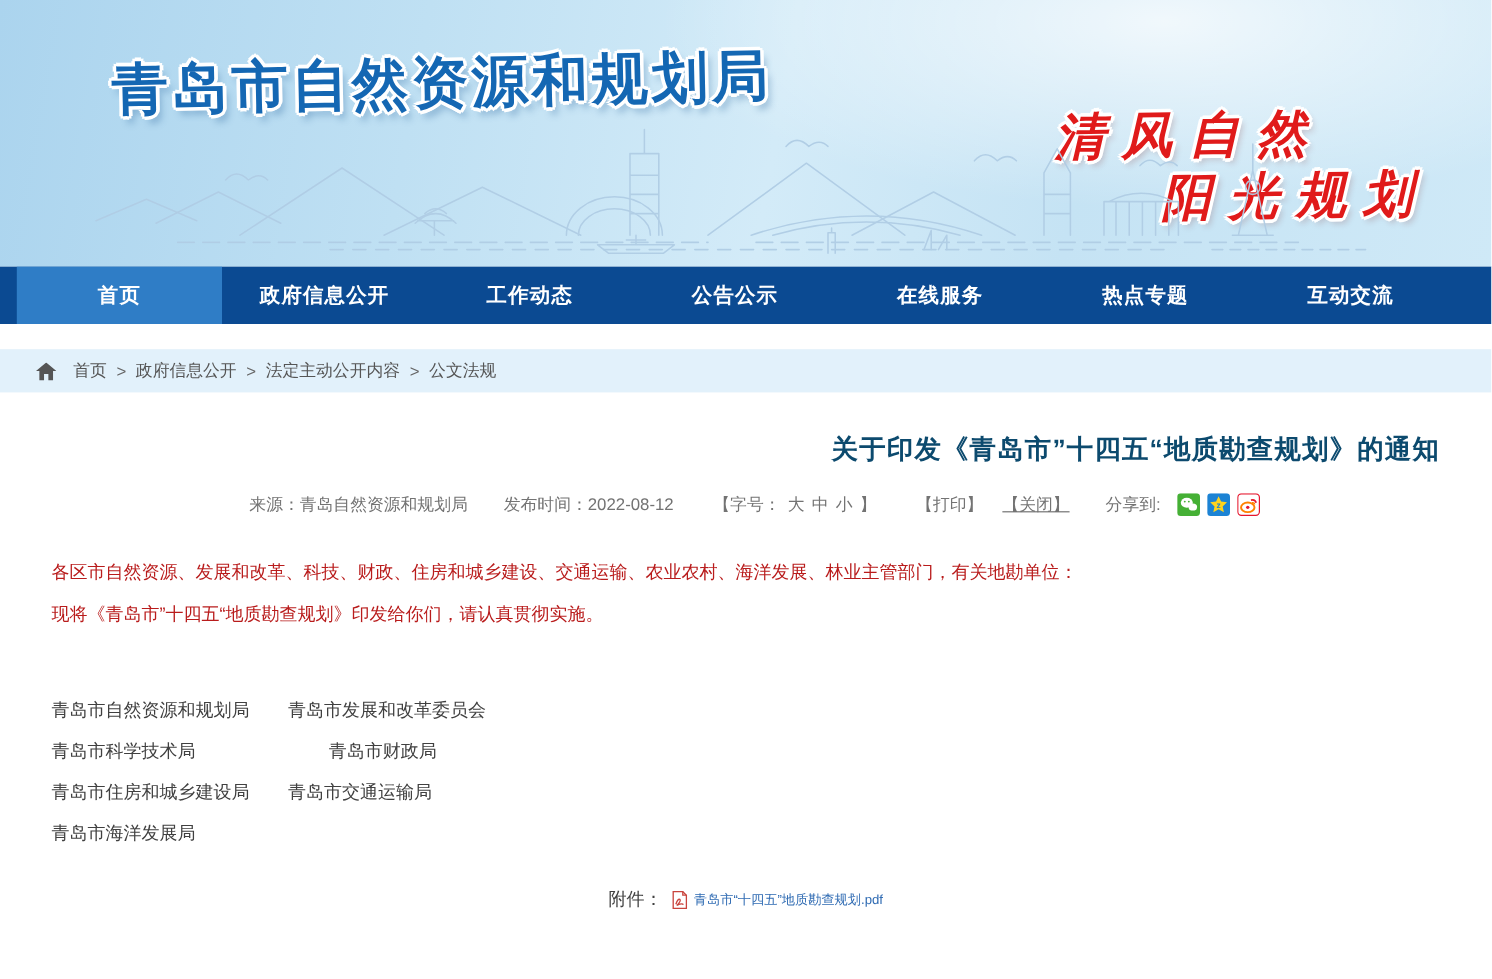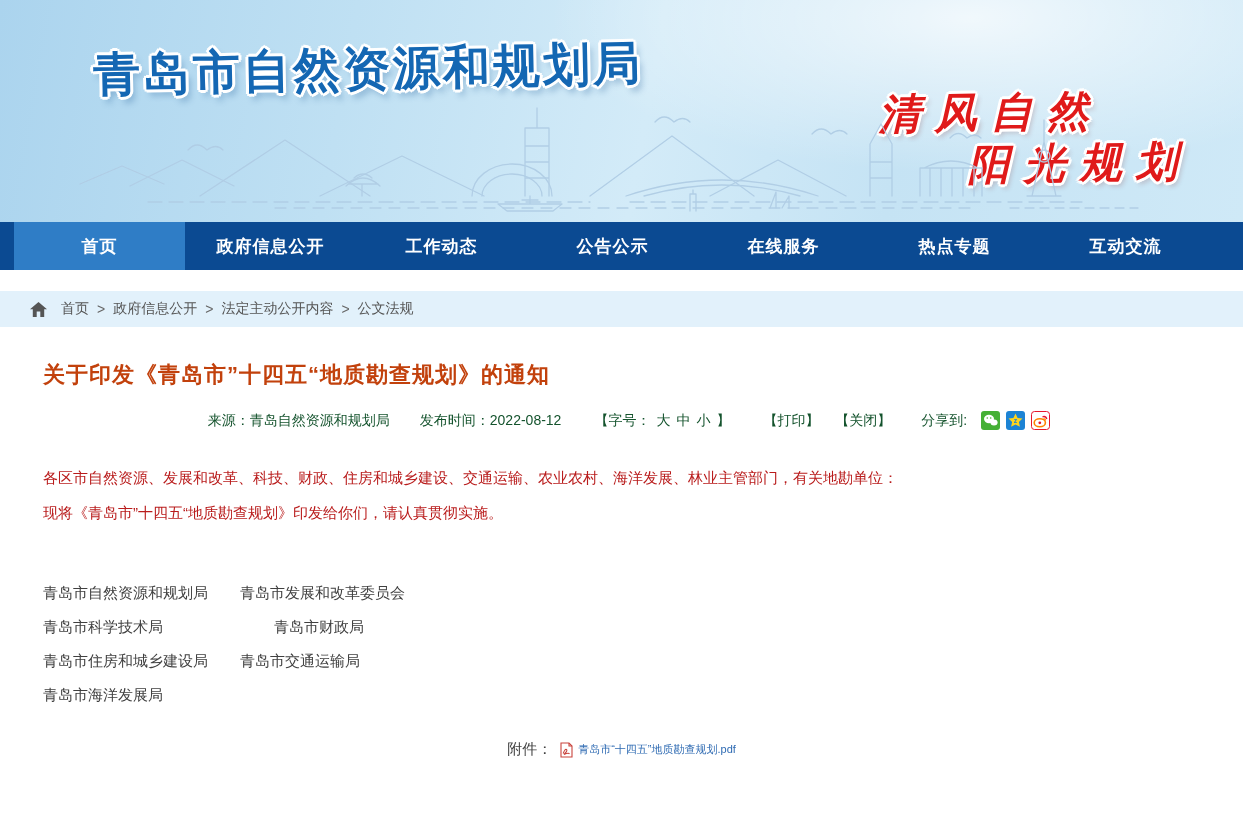--- a/index.html
+++ b/index.html
@@ -102,39 +102,39 @@
     color: #555;
   }
   .breadcrumb .home-icon { margin-right: 14px; display: inline-flex; }
   .breadcrumb a { color: #555; text-decoration: none; cursor: pointer; }
   .breadcrumb .sep { margin: 0 8px; color: #666; }
 
   
   .article { padding: 0 43px; }
   .article-title {
     margin-top: 33px;
-    text-align: left;
+    text-align: right;
     font-size: 22px;
     font-weight: bold;
-    color: #c2410c;
+    color: #0c4a6e;
     letter-spacing: 1px;
   }
   .article-meta {
     margin-top: 21px;
     display: flex;
     justify-content: center;
     align-items: center;
     font-size: 14px;
-    color: #14532d;
+    color: #737373;
     white-space: nowrap;
   }
   .article-meta .seg { margin: 0 15px; }
   .article-meta .sizes span { cursor: pointer; margin: 0 3px; }
   .article-meta .btn { cursor: pointer; }
-  .article-meta .btn + .btn { margin-left: 12px; }
+  .article-meta .btn + .btn { margin-left: 12px; text-decoration: underline; }
   .share-icons { display: inline-flex; align-items: center; margin-left: 8px; }
   .share-icons .sicon { width: 19px; height: 19px; margin-left: 6px; cursor: pointer; display: inline-flex; }
 
   .article-body { margin-top: 30px; font-size: 15px; color: #b91c1c; }
   .article-body p { line-height: 35px; }
 
   .signatories { margin-top: 46px; font-size: 15px; color: #404040; }
   .sig-row { display: flex; line-height: 34px; }
   .sig-row .c1 { width: 197px; }
   .sig-row .c2 { }

